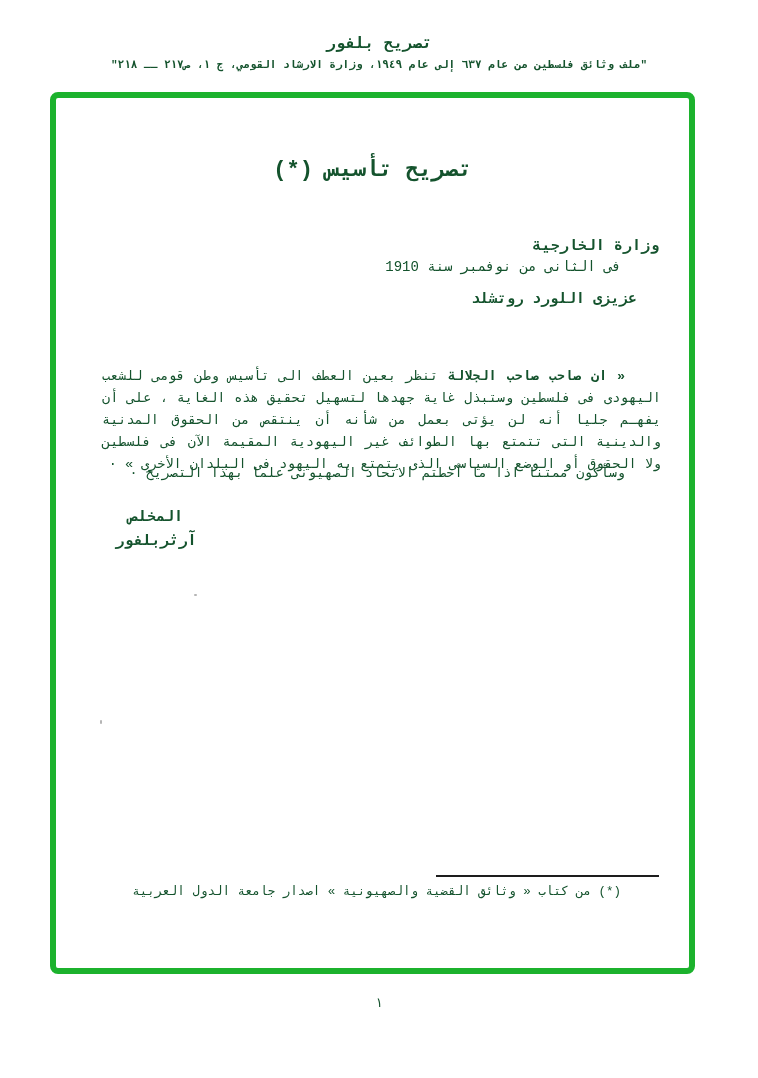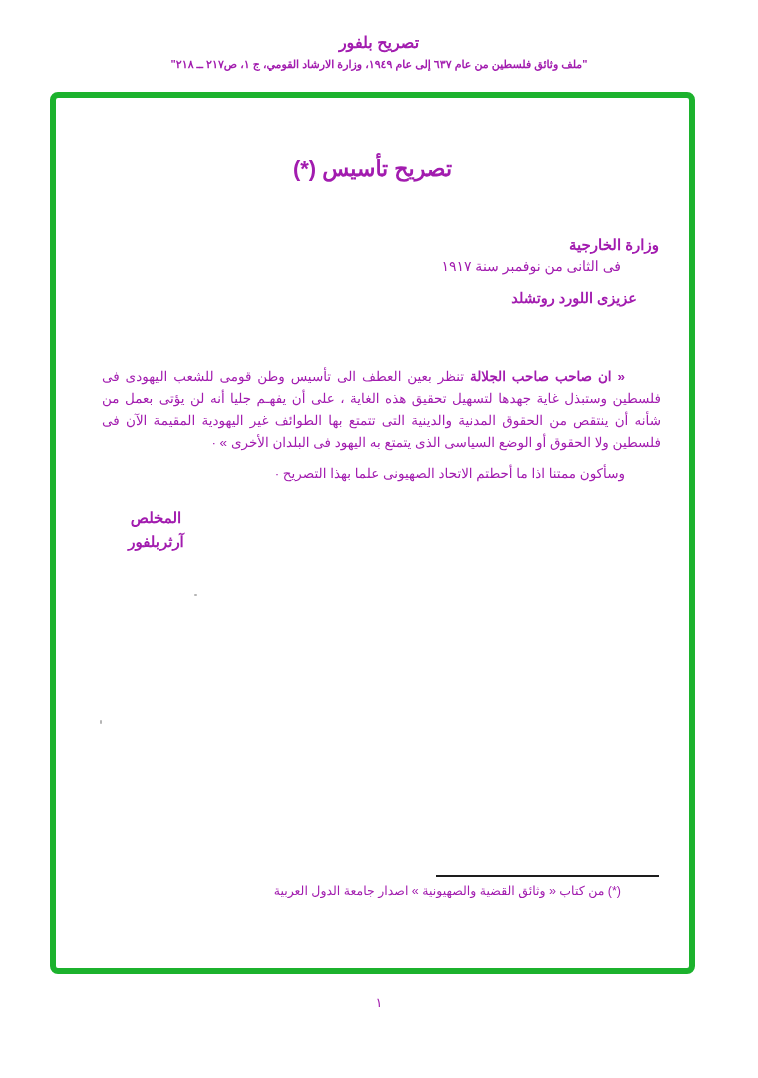--- a/index.html
+++ b/index.html
@@ -1,21 +1,21 @@
 <!DOCTYPE html>
 <html lang="ar" dir="rtl"><head>
 <meta charset="utf-8">
 <style>
   html,body{margin:0;padding:0;background:#ffffff;}
   .page{
     position:relative;
     width:758px;height:1078px;
     background:#ffffff;
-    font-family:Liberation Sans, sans-serif;
-    color:#a21caf;
+    font-family:Liberation Mono, monospace;
+    color:#14532d;
     direction:rtl;
     overflow:hidden;
   }
   .hdr-title{
     position:absolute;top:33px;left:0;right:0;
     text-align:center;font-weight:bold;font-size:16px;letter-spacing:.5px;
   }
   .hdr-cite{
     position:absolute;top:58px;left:0;right:0;
     text-align:center;font-weight:bold;font-size:11px;
@@ -83,21 +83,21 @@
 <div class="page">
 
   <div class="hdr-title">تصريح بلفور</div>
   <div class="hdr-cite">"ملف وثائق فلسطين من عام ٦٣٧ إلى عام ١٩٤٩، وزارة الارشاد القومي، ج ١، ص٢١٧ ــ ٢١٨"</div>
 
   <div class="doc-box" style="border-color: rgb(28, 178, 45);">
 
     <div class="doc-title">تصريح تأسيس (*)</div>
 
     <div class="sender">وزارة الخارجية</div>
-    <div class="date">فى الثانى من نوفمبر سنة ١٩١٧</div>
+    <div class="date">فى الثانى من نوفمبر سنة 1910</div>
     <div class="salutation">عزيزى اللورد روتشلد</div>
 
 
     <p class="para decl"><span class="b">« ان صاحب صاحب الجلالة</span><span> تنظر بعين العطف الى تأسيس وطن قومى للشعب اليهودى فى فلسطين وستبذل غاية جهدها لتسهيل تحقيق هذه الغاية ، على أن يفهـم جليا أنه لن يؤتى بعمل من شأنه أن ينتقص من الحقوق المدنية والدينية التى تتمتع بها الطوائف غير اليهودية المقيمة الآن فى فلسطين ولا الحقوق أو الوضع السياسى الذى يتمتع به اليهود فى البلدان الأخرى » ·</span></p>
 
     <p class="para closing">وسأكون ممتنا اذا ما أحطتم الاتحاد الصهيونى علما بهذا التصريح ·</p>
 
     <div class="signature">
       <div class="sig-label">المخلص</div>
       <div class="sig-name">آرثربلفور</div>

